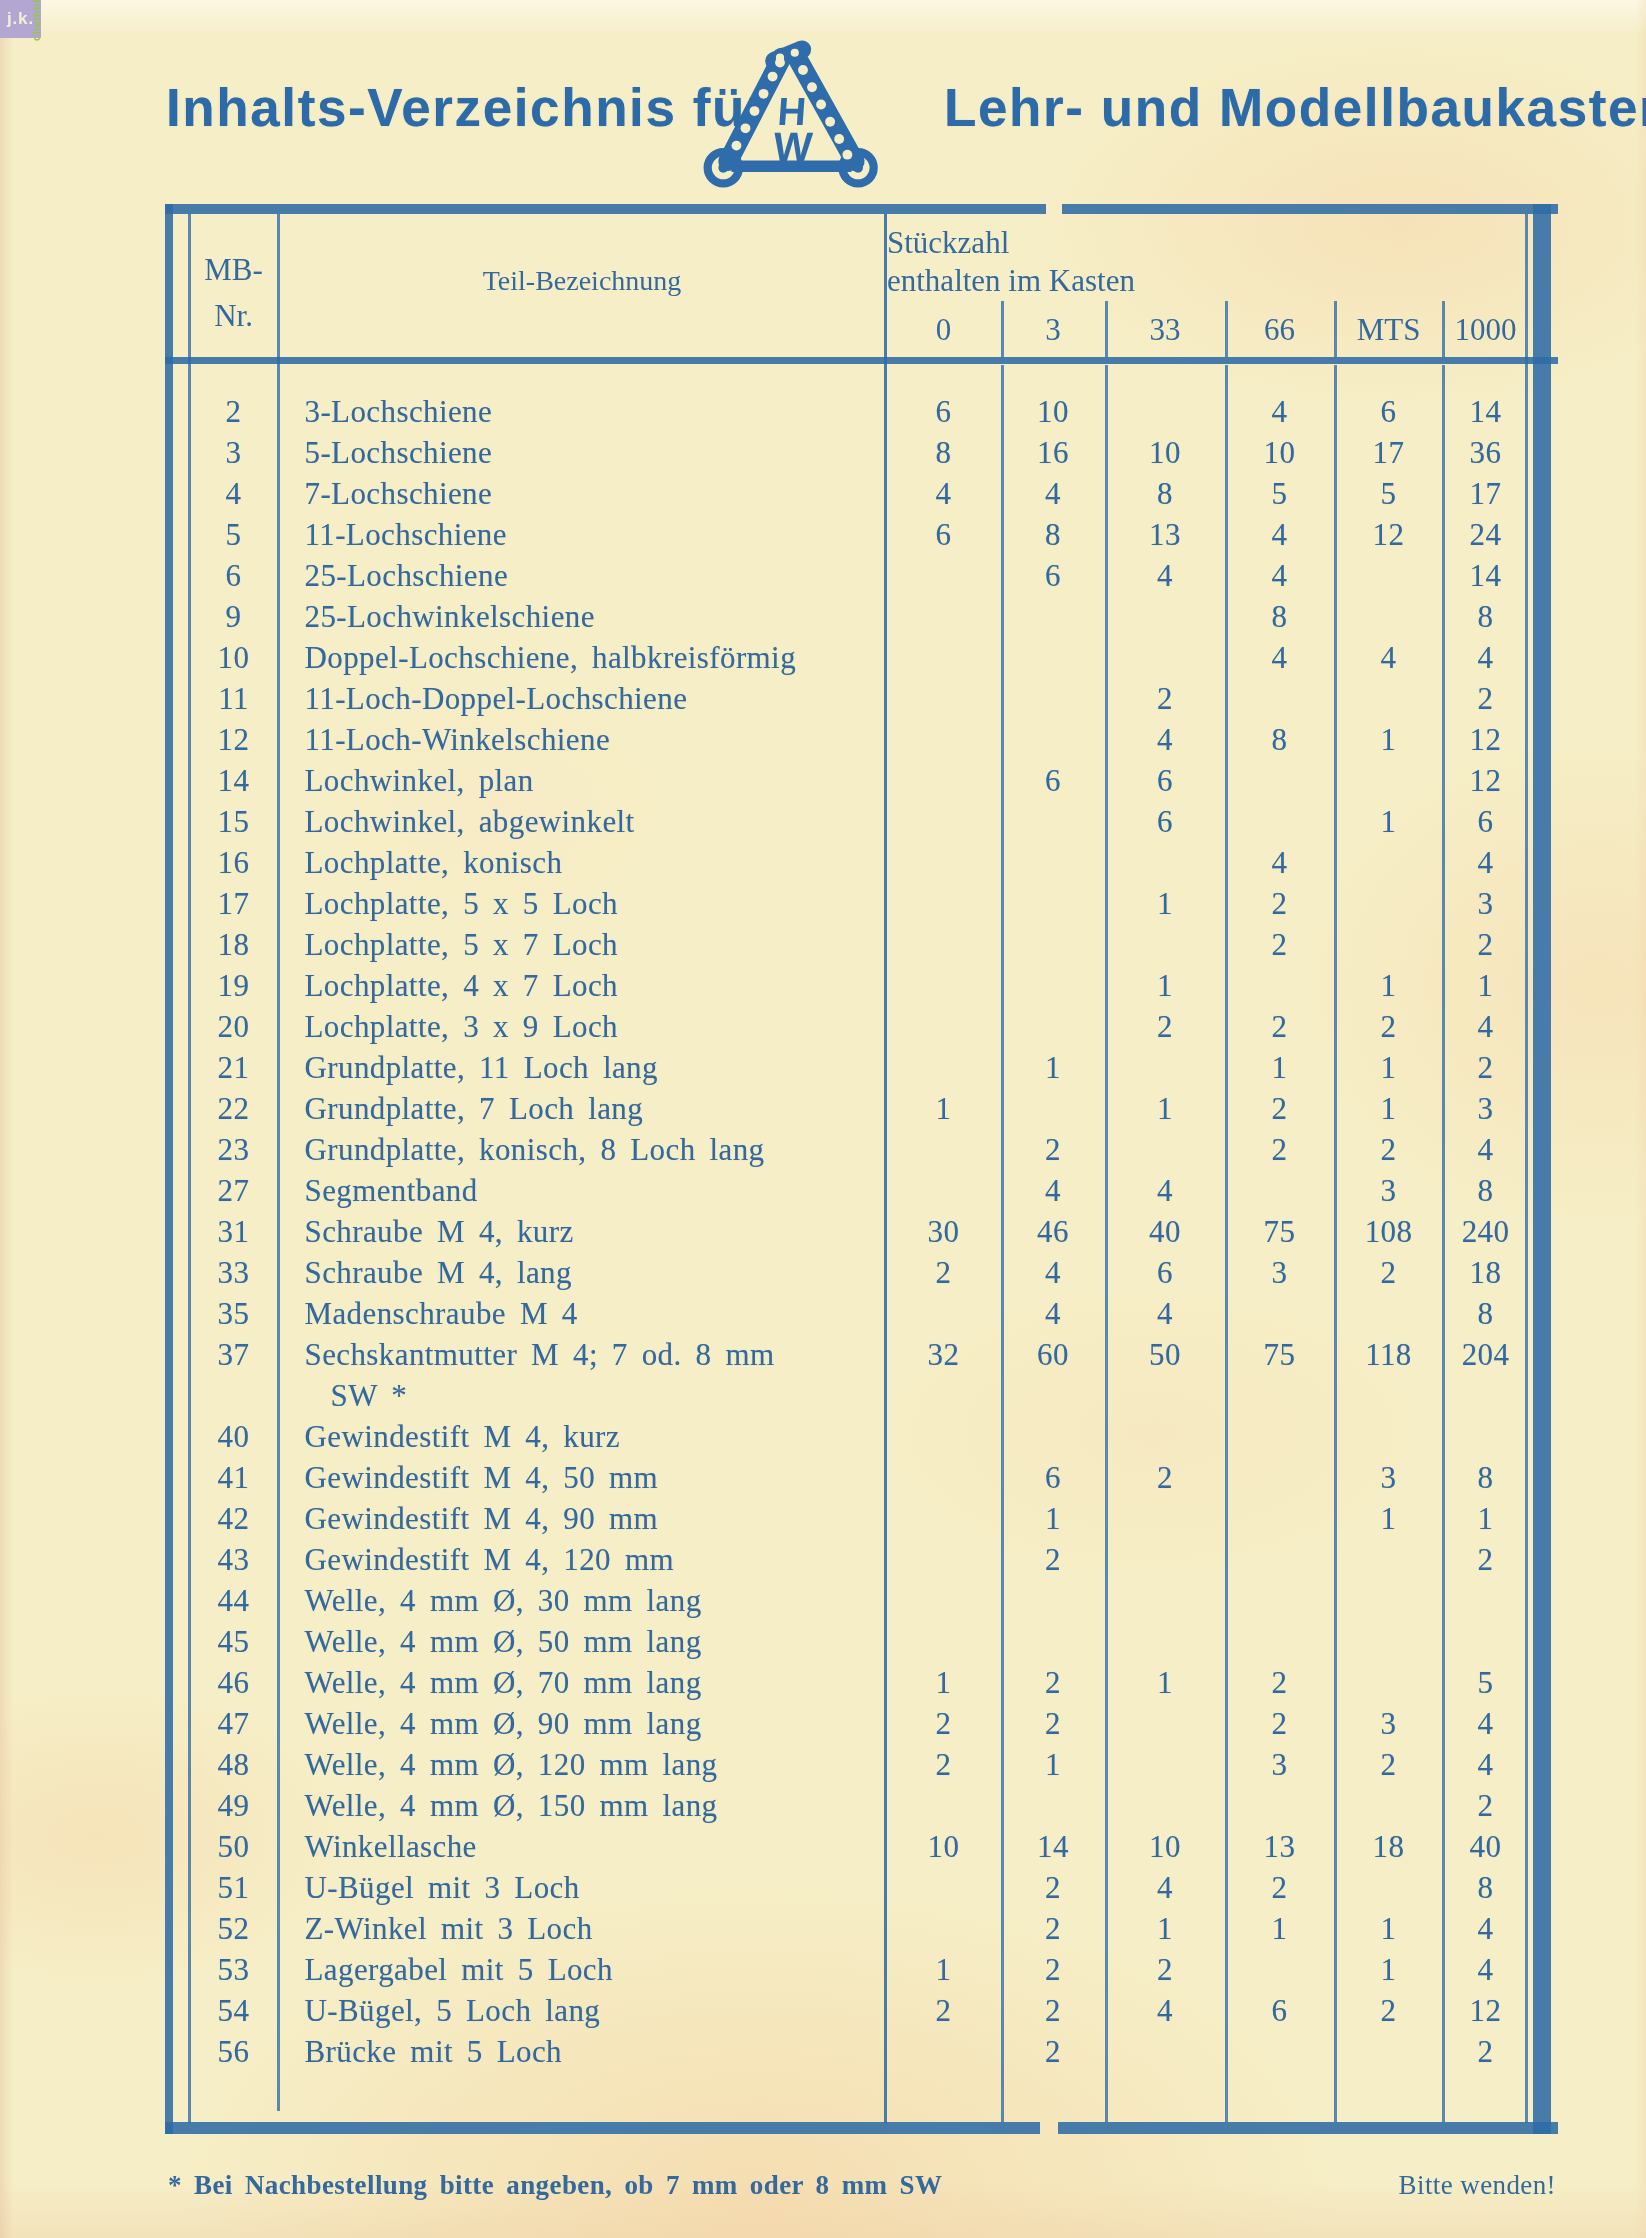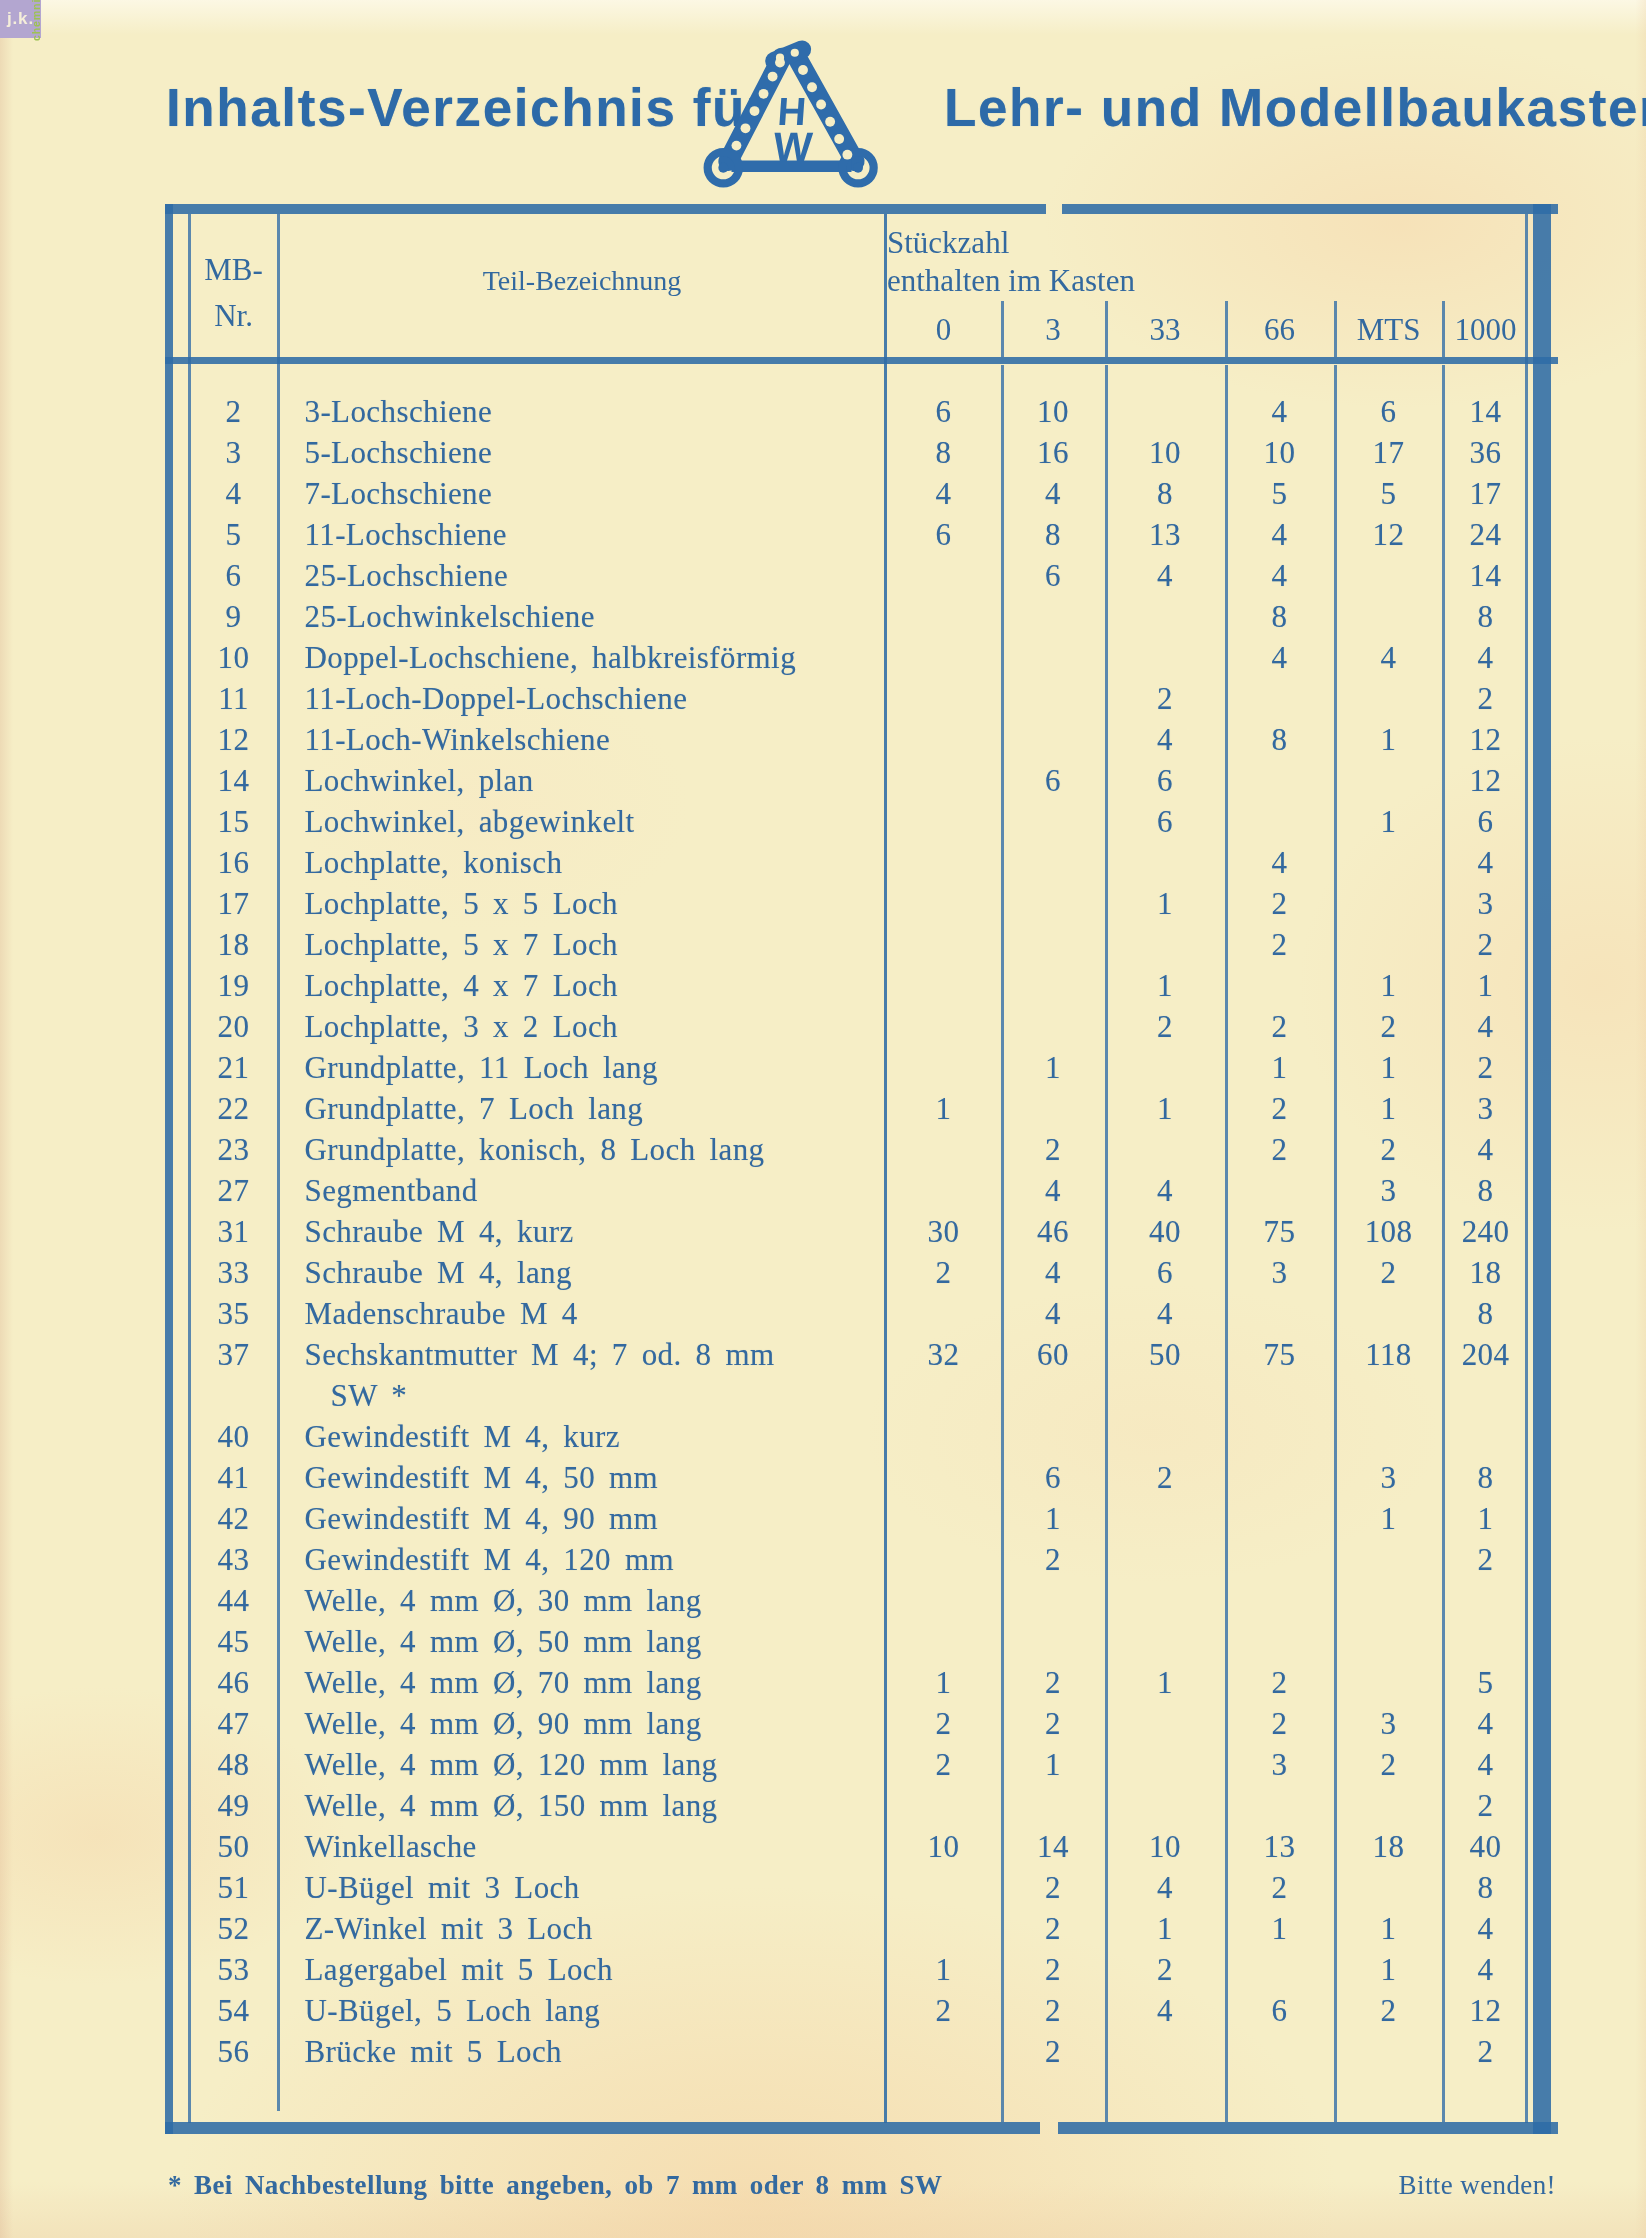--- a/index.html
+++ b/index.html
@@ -408,21 +408,21 @@
     <div class="v"></div>
     <div class="v">1</div>
     <div class="v"></div>
     <div class="v">1</div>
     <div class="v">1</div>
   </div>
 
   <div class="row">
     <div class="mb">20</div>
     <div class="name">
-      <span class="n1">Lochplatte, 3 x 2 Loch</span>
+      <span class="n1">Lochplatte, 3 x 9 Loch</span>
       
     </div>
     <div class="v"></div>
     <div class="v"></div>
     <div class="v">2</div>
     <div class="v">2</div>
     <div class="v">2</div>
     <div class="v">4</div>
   </div>
 

